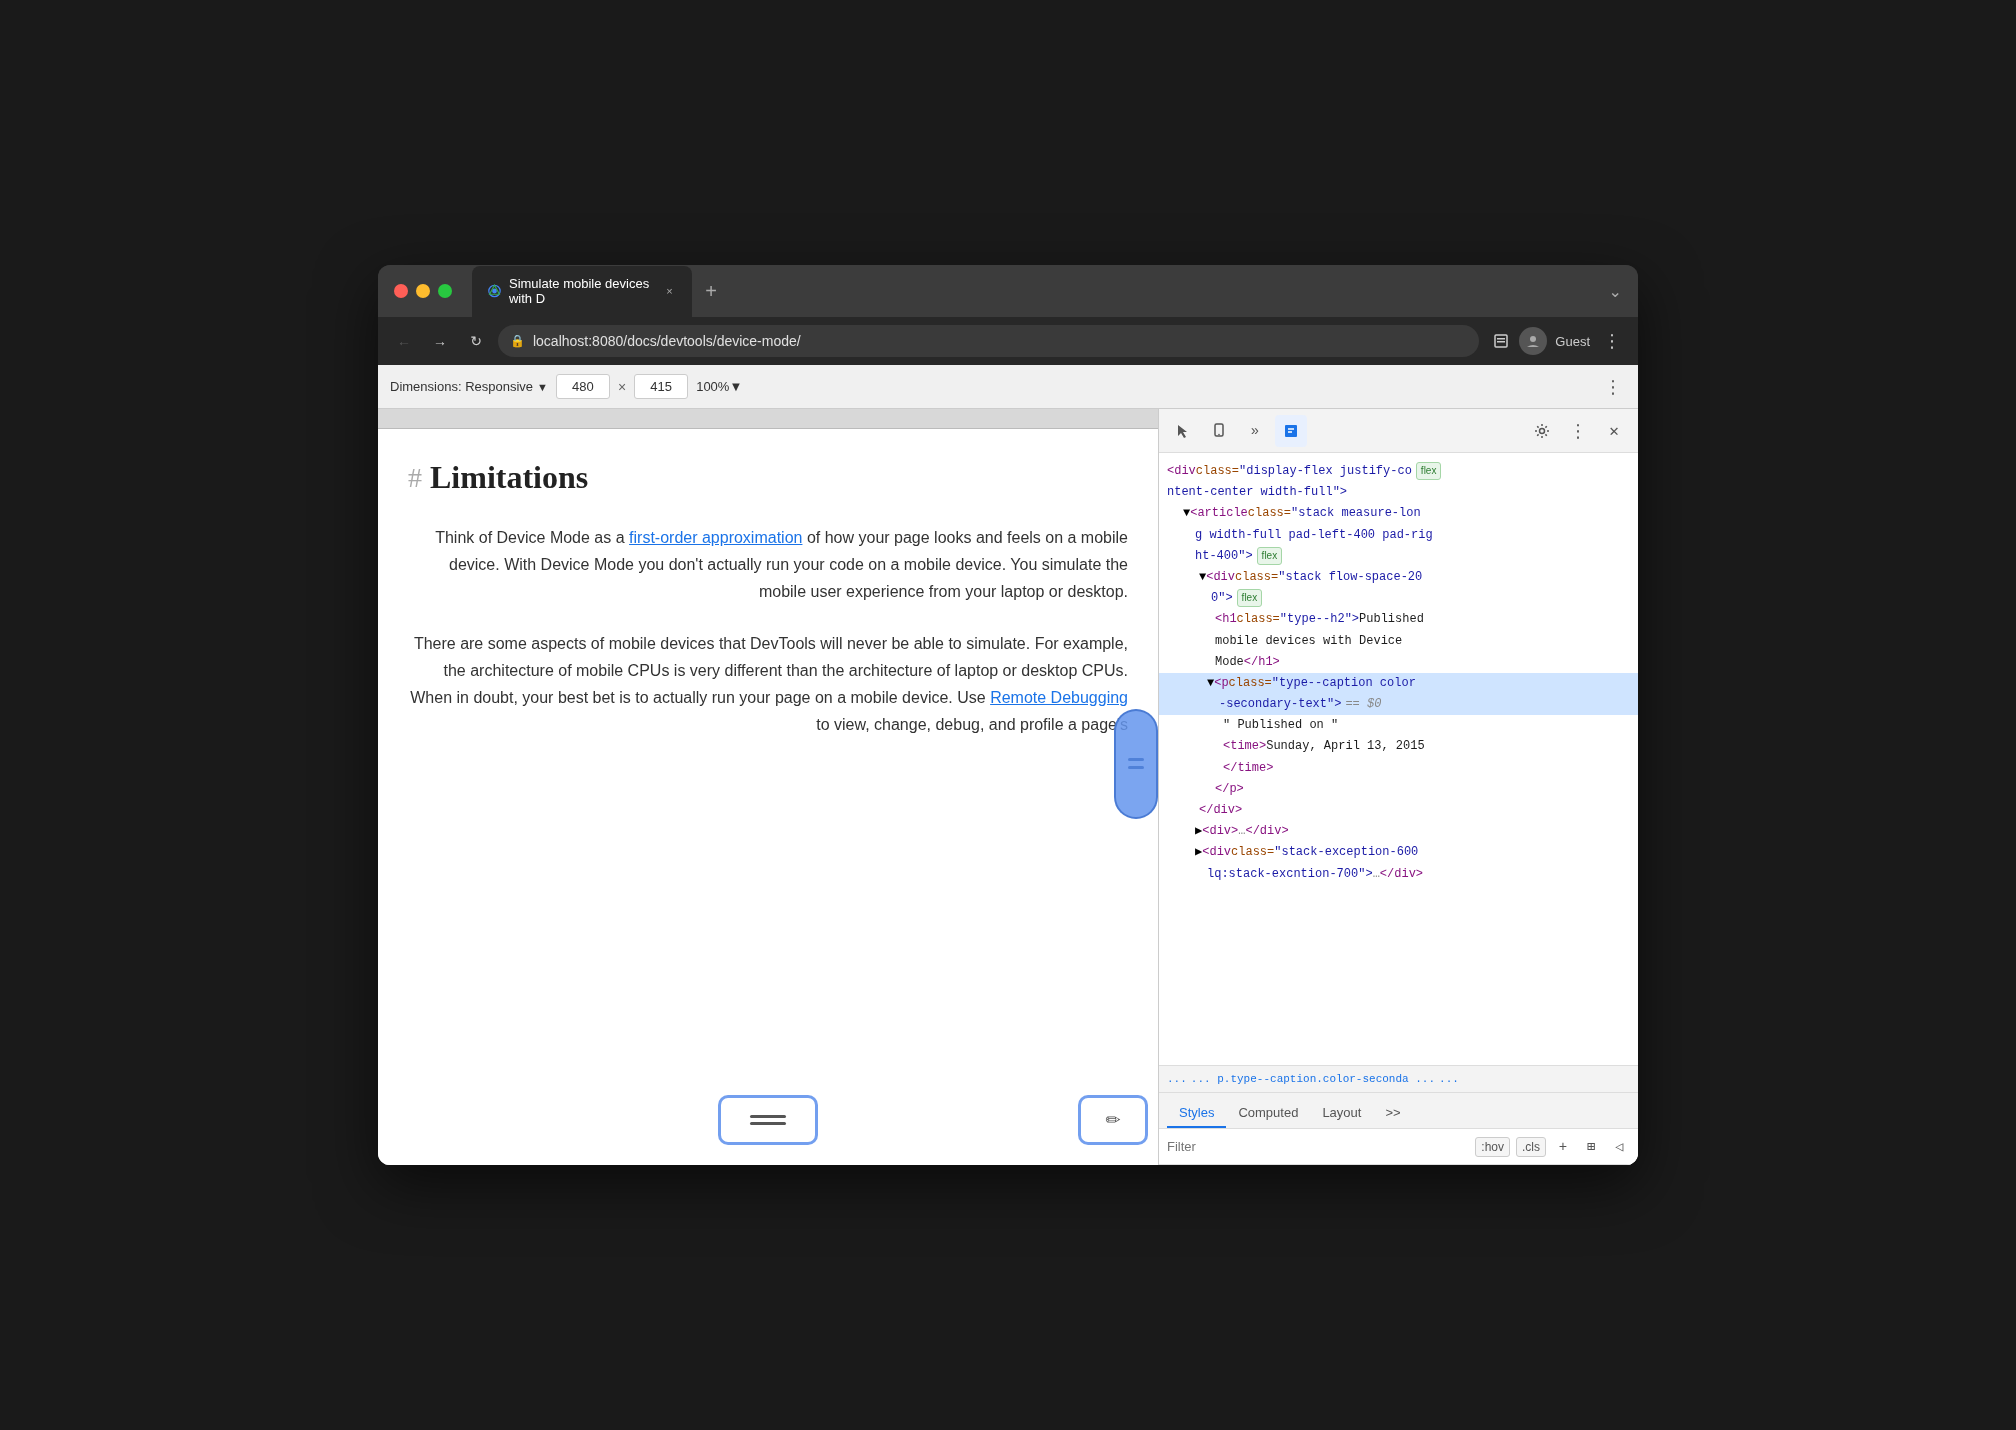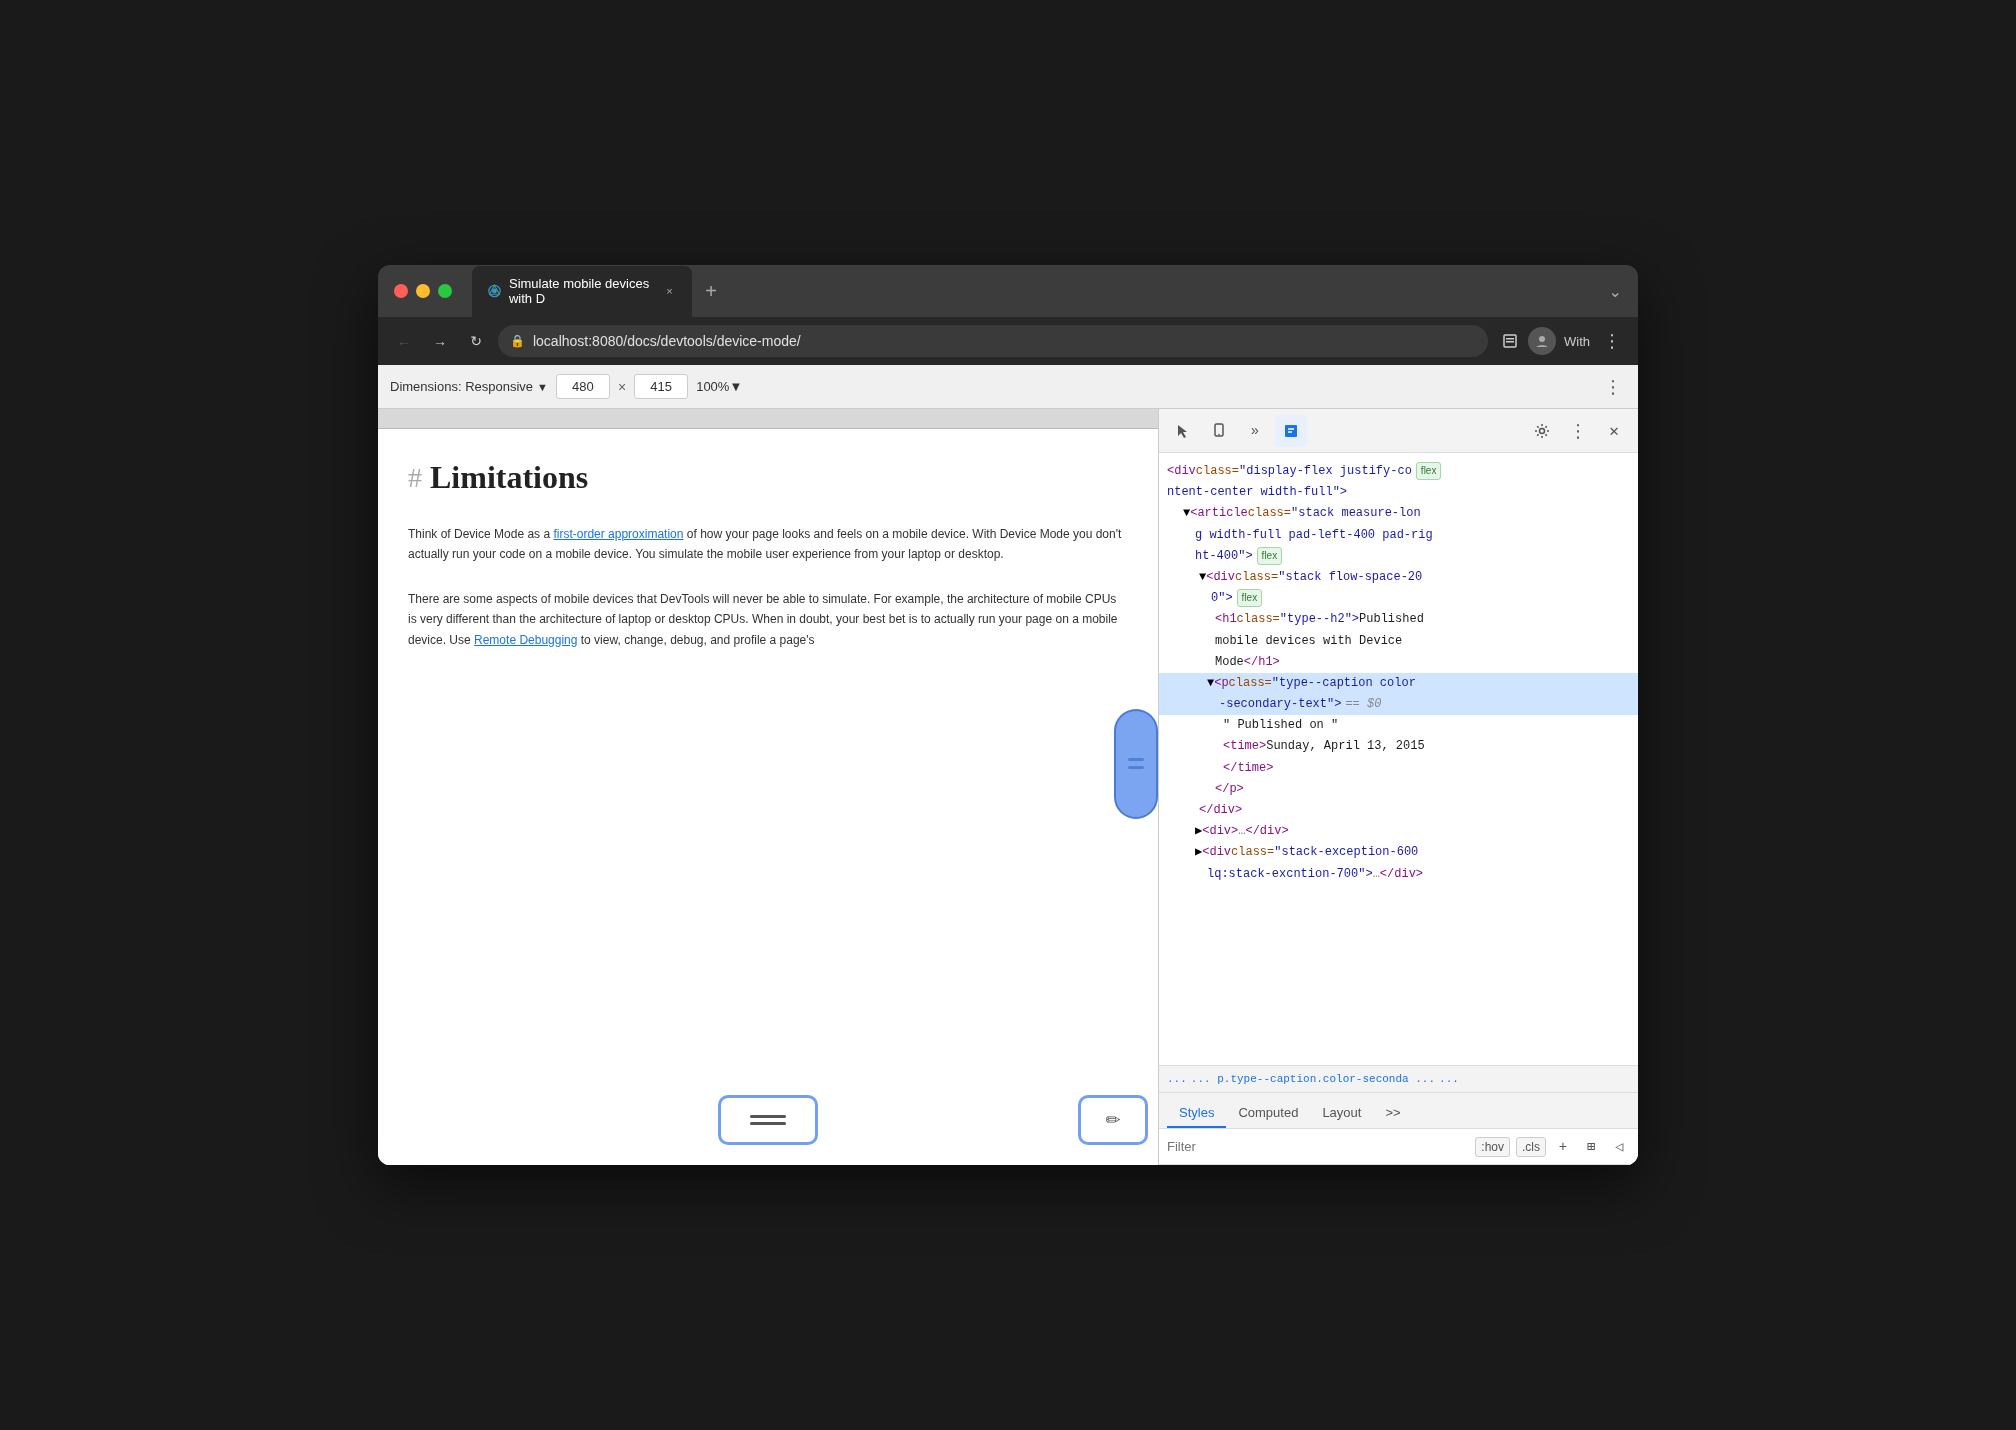--- a/index.html
+++ b/index.html
@@ -291,25 +291,26 @@
       font-weight: 300;
     }
 
     .heading-text {
       font-size: 32px;
       font-weight: 700;
       color: #222;
     }
 
     .page-paragraph {
-      font-size: 12px;
+      font-size: 16px;
       line-height: 1.7;
       color: #333;
       margin-bottom: 24px;
       font-family: -apple-system, BlinkMacSystemFont, sans-serif;
+      text-align: right;
     }
 
     .page-link {
       color: #1a73e8;
       text-decoration: underline;
     }
 
     
     .scroll-handle {
       position: absolute;
@@ -608,21 +609,21 @@
           <rect x="4" y="5" width="8" height="1.5" fill="#ccc"></rect>
           <rect x="4" y="8" width="8" height="1.5" fill="#ccc"></rect>
         </svg>
       </div>
       <div class="profile-btn">
         <svg width="14" height="14" viewBox="0 0 14 14">
           <circle cx="7" cy="5" r="3" fill="#aaa"></circle>
           <path d="M1 13 Q7 9 13 13" fill="#aaa"></path>
         </svg>
       </div>
-      <span style="color:#ccc; font-size:13px; margin:0 4px;">With</span>
+      <span style="color:#ccc; font-size:13px; margin:0 4px;">Guest</span>
       <div class="nav-btn" style="color:#ccc; font-size:18px;">⋮</div>
     </div>
   </div>
 
   <div class="device-toolbar">
     <div class="dimensions-select">
       <span>Dimensions: Responsive</span>
       <span style="font-size:11px;">▼</span>
     </div>
     <input class="dim-input" value="480" style="">

